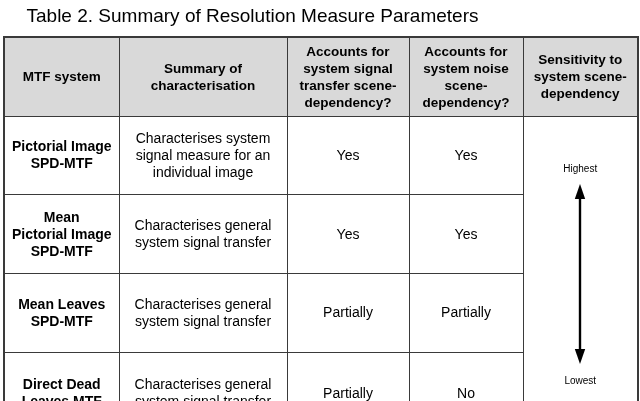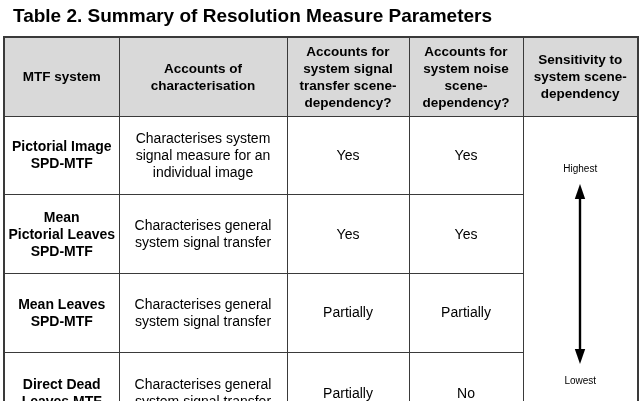--- a/index.html
+++ b/index.html
@@ -19,21 +19,21 @@
     overflow: hidden;
     position: relative;
   }
   .title {
     position: absolute;
     top: 3px;
     left: 0;
     width: 505px;
     text-align: center;
     font-size: 19px;
-    font-weight: bold;
+    font-weight: normal;
     line-height: 26px;
     white-space: nowrap;
   }
   table.tbl {
     position: absolute;
     top: 36px;
     left: 3px;
     border-collapse: collapse;
     table-layout: fixed;
     width: 634px;
@@ -94,21 +94,21 @@
   <colgroup>
     <col style="width:115px">
     <col style="width:168px">
     <col style="width:122px">
     <col style="width:114px">
     <col style="width:115px">
   </colgroup>
   <thead>
     <tr>
       <th>MTF system</th>
-      <th>Accounts of
+      <th>Summary of
 characterisation</th>
       <th>Accounts for
 system signal
 transfer scene-
 dependency?</th>
       <th>Accounts for
 system noise
 scene-
 dependency?</th>
       <th>Sensitivity to
@@ -134,21 +134,21 @@
               <polygon points="7,0 1.8,15 12.2,15" fill="#000000"></polygon>
               <polygon points="7,180 1.8,165 12.2,165" fill="#000000"></polygon>
             </svg>
           </div>
           <div class="sens-bottom">Lowest</div>
         </div>
       </td>
     </tr>
     <tr>
       <td class="measure">Mean
-Pictorial Leaves
+Pictorial Image
 SPD-MTF</td>
       <td>Characterises general
 system signal transfer</td>
       <td>Yes</td>
       <td>Yes</td>
     </tr>
     <tr>
       <td class="measure">Mean Leaves
 SPD-MTF</td>
       <td>Characterises general

